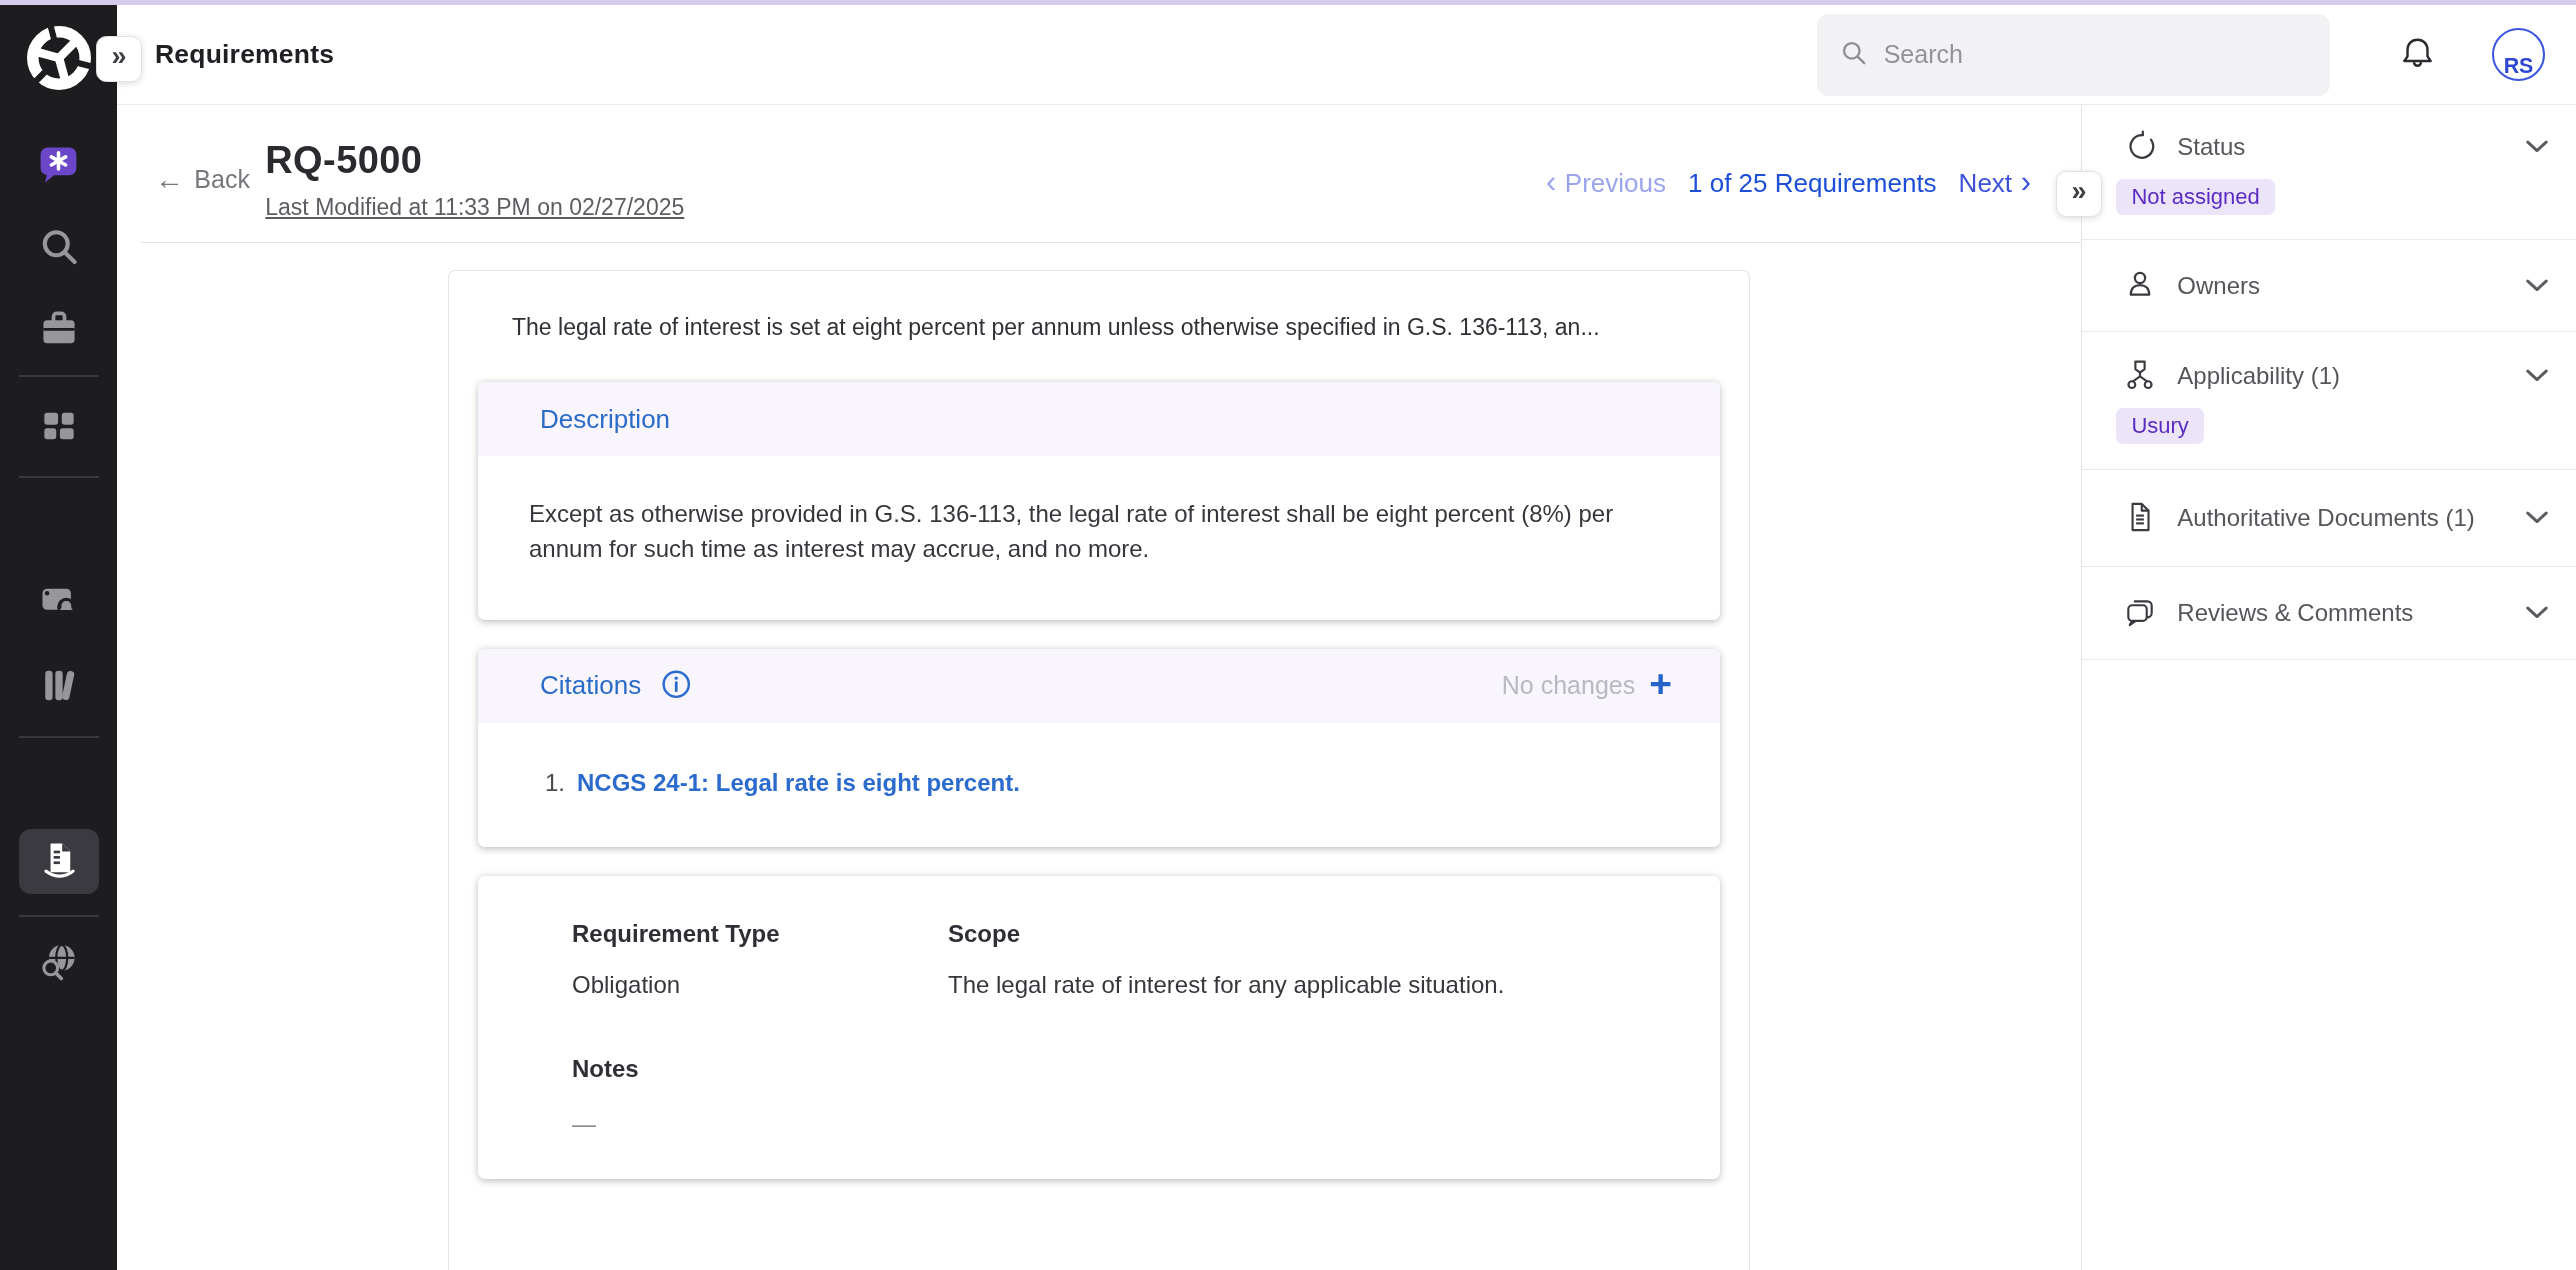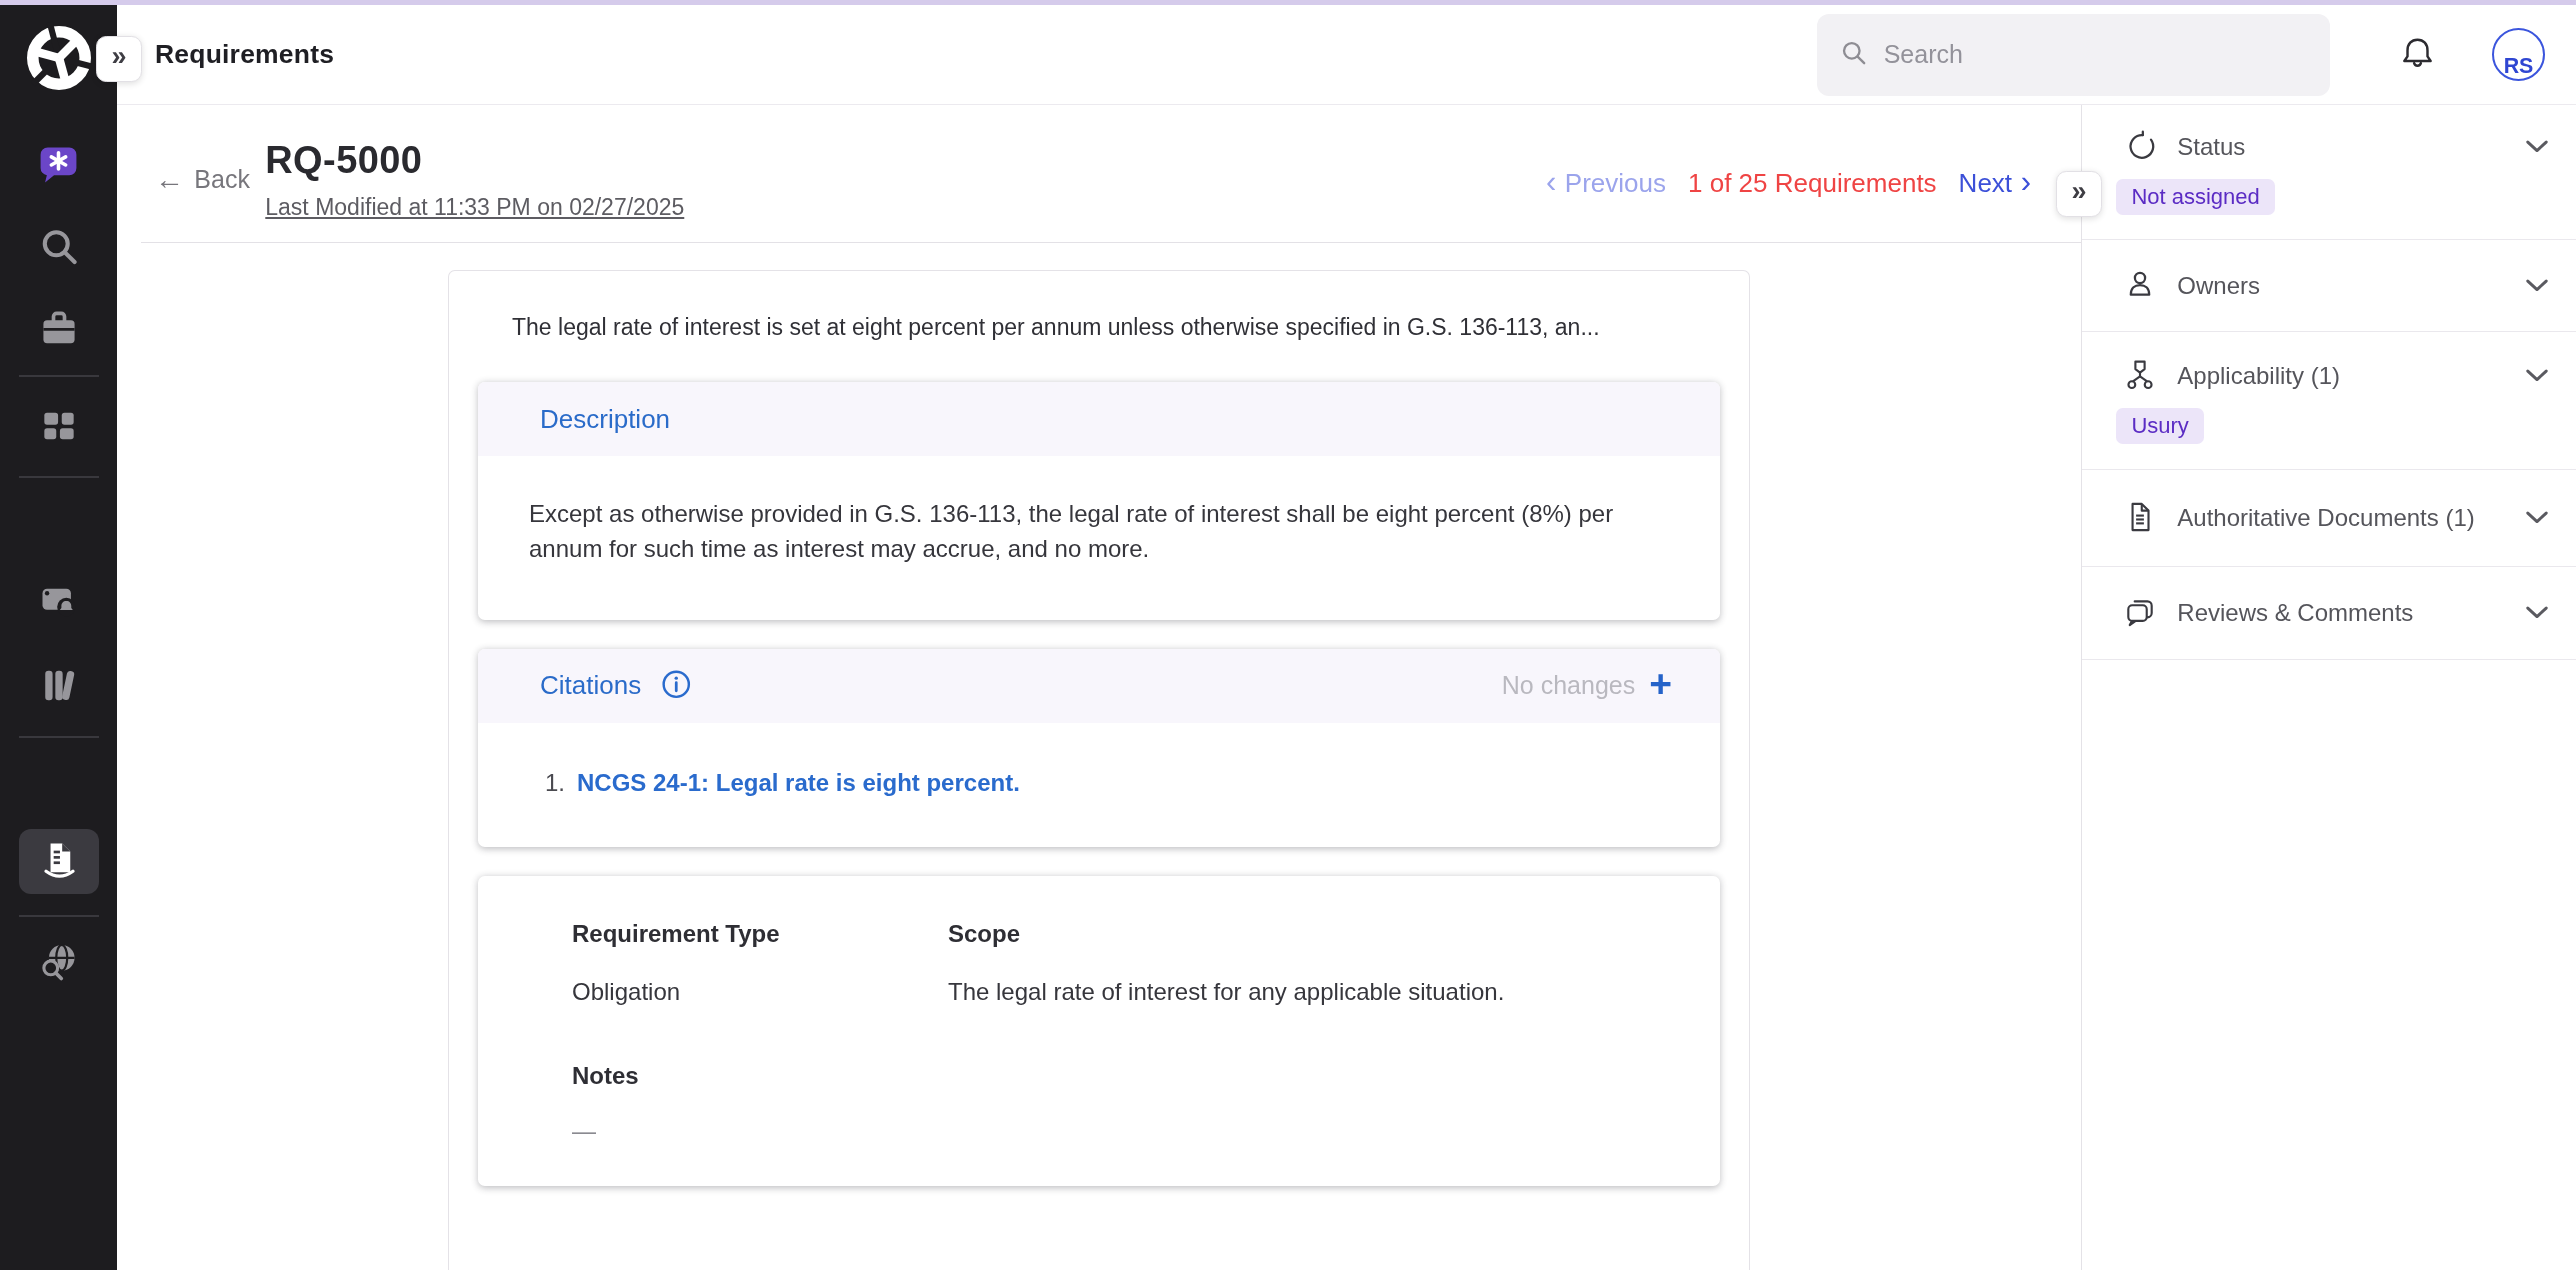--- a/index.html
+++ b/index.html
@@ -46,21 +46,21 @@
   
   .main { position:absolute; left:117px; top:105px; right:495px; bottom:0; background:#fff; overflow:hidden; }
   .doc-header { display:flex; align-items:flex-start; padding:34px 50px 0 38px; }
   .back-link { display:flex; align-items:center; gap:10.3px; color:#77767c; font-size:25px; margin-top:26px; cursor:pointer; }
   .back-arrow { font-size:29px; line-height:1; }
   .doc-title-block { margin-left:15.4px; }
   .doc-id { font-size:38px; font-weight:700; color:#2a2a2f; letter-spacing:0.4px; }
   .last-modified { display:inline-block; margin-top:12px; font-size:23px; color:#5d5c62; text-decoration:underline; cursor:pointer; }
   .pagination { margin-left:auto; display:flex; align-items:center; gap:22px; margin-top:29px; font-size:26px; white-space:nowrap; }
   .page-prev { color:#9ba4ec; display:flex; align-items:center; gap:8.6px; cursor:default; }
-  .page-pos { color:#ef4444; font-weight:500; }
+  .page-pos { color:#1d4ed8; font-weight:500; }
   .page-next { color:#3c50d8; font-weight:500; display:flex; align-items:center; gap:8.6px; cursor:pointer; }
   .pg-chev { font-size:31px; line-height:1; transform:translateY(-1.7px); }
   .main-divider { margin:20.5px 0 0 24px; height:1.7px; background:#e3e1e6; }
 
   
   .outer-card {
     margin:27px auto 0; width:1302px; height:1026px;
     border:1.7px solid #e4e2e7; border-bottom:none; border-radius:6.8px 6.8px 0 0;
     padding:43px 29px 34px; background:#fff;
   }
@@ -76,21 +76,21 @@
   .no-changes { color:#b9b8bf; font-size:25px; }
   .plus-btn { color:#2563c9; font-size:39px; font-weight:700; line-height:1; cursor:pointer; transform:translateY(-1.7px); }
   .desc-body { padding:41px 51px 53px; font-size:24px; line-height:1.45; color:#36363c; }
   .cit-body { padding:46px 51px 50px 67px; font-size:24px; }
   .cit-item { display:flex; gap:12px; align-items:baseline; }
   .cit-num { color:#4a4a50; }
   .cit-link { color:#2a6bcd; font-weight:700; cursor:pointer; }
   .attr-body { padding:44px 51px 41px 94px; }
   .attr-grid { display:grid; grid-template-columns:376px 1fr; }
   .attr-label { font-size:24px; font-weight:700; color:#2e2e34; }
-  .attr-value { margin-top:30px; font-size:24px; color:#36363c; }
+  .attr-value { margin-top:23px; font-size:24px; color:#36363c; }
   .notes-label { margin-top:56px; font-size:24px; font-weight:700; color:#2e2e34; }
   .notes-value { margin-top:27px; font-size:24px; color:#8a8a90; }
 
   
   .right-panel { position:absolute; top:105px; right:0; bottom:0; width:495px; background:#fff; border-left:1.7px solid #e4e2e7; z-index:20; }
   .collapse-btn { position:absolute; top:66px; left:-26px; z-index:50; }
   .panel-section { border-bottom:1.7px solid #eae8ed; padding:0 22px 0 34px; display:flex; flex-direction:column; justify-content:center; cursor:pointer; }
   .h1 { height:135px; } .h2 { height:92px; } .h3 { height:138px; } .h4 { height:97px; } .h5 { height:93px; }
   .panel-row { display:flex; align-items:center; gap:20.5px; padding-left:6.8px; }
   .panel-row svg { flex:none; }

